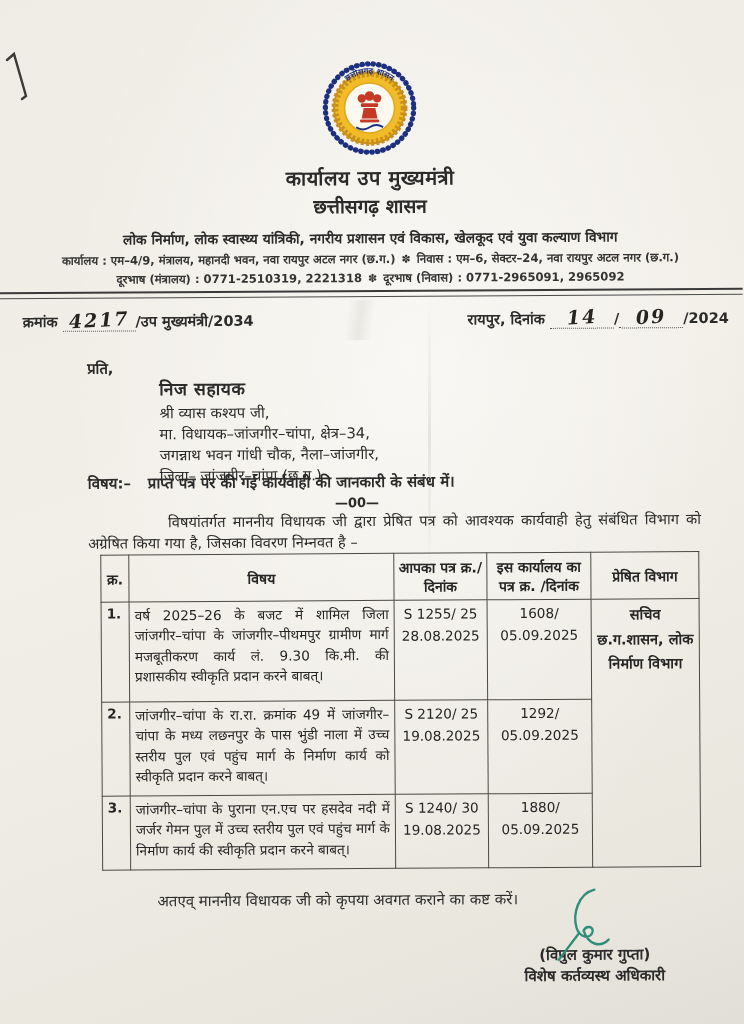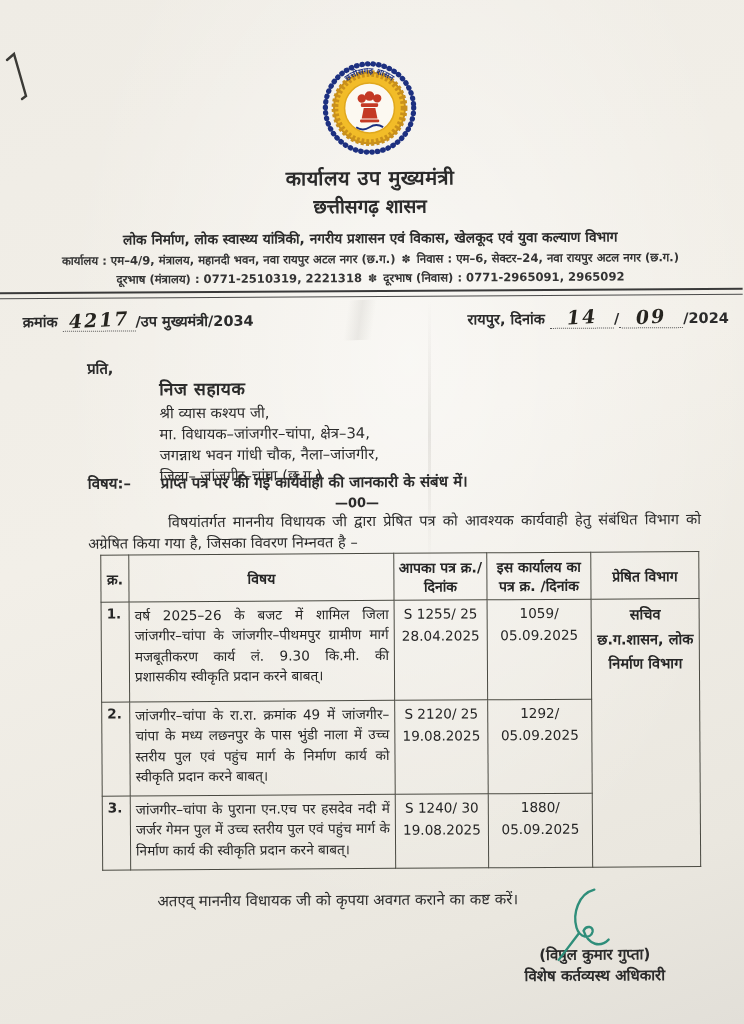--- a/index.html
+++ b/index.html
@@ -33,21 +33,21 @@
   .refrow{position:absolute;top:307px;left:24px;right:14px;display:flex;
     justify-content:space-between;font-size:14.5px;font-weight:bold;}
   .dotted{display:inline-block;border-bottom:1.5px dotted #555;padding:0 6px;min-width:52px;text-align:center;}
   .hand{font-family:"DejaVu Serif","Liberation Serif",serif;font-style:italic;font-weight:bold;
     font-size:19px;letter-spacing:2px;display:inline-block;transform:rotate(-3deg);color:#26241f;}
   .addressee{position:absolute;top:356px;left:88px;font-size:14.8px;line-height:21px;}
   .addressee .prati{font-weight:bold;}
   .recipient-block{margin-left:72px;margin-top:1px;}
   .recipient-name{font-size:17.5px;font-weight:bold;letter-spacing:.5px;margin-bottom:2px;}
   .subjectrow{position:absolute;top:471px;left:88px;width:600px;display:flex;font-weight:bold;font-size:15px;}
-  .subjectrow .lbl{width:73px;flex:none;}
+  .subjectrow .lbl{width:60px;flex:none;}
   .sep00{position:absolute;top:495px;left:0;right:30px;text-align:center;font-weight:bold;font-size:13px;}
   .para{position:absolute;top:511px;left:88px;width:613px;font-size:14.6px;line-height:20.5px;
     text-indent:80px;text-align:justify;}
   table.lst{position:absolute;top:553px;left:100px;width:598px;border-collapse:collapse;
     font-size:13.6px;color:#262626;table-layout:fixed;}
   table.lst th,table.lst td{border:1.4px solid #4a4a42;padding:3px 5px;vertical-align:top;}
   table.lst th{font-weight:bold;font-size:14px;vertical-align:middle;padding:4px 2px;}
   td.sno{text-align:left;vertical-align:bottom;padding-bottom:14px;font-weight:bold;}
   td.subj{text-align:justify;line-height:1.5;padding:5px 7px;}
   td.no{text-align:center;font-weight:normal;line-height:1.6;}
@@ -153,24 +153,24 @@
           <th>इस कार्यालय का पत्र क्र. /दिनांक</th>
           <th>प्रेषित विभाग</th>
         </tr>
       </thead>
       <tbody>
         <tr class="h-row1">
           <td class="sno">1.</td>
           <td class="subj">वर्ष 2025–26 के बजट में शामिल जिला जांजगीर–चांपा के जांजगीर–पीथमपुर ग्रामीण मार्ग मजबूतीकरण कार्य लं. 9.30 कि.मी. की प्रशासकीय स्वीकृति प्रदान करने बाबत्।</td>
           <td class="no">
             <div>S 1255/ 25</div>
-            <div>28.04.2025</div>
-          </td>
-          <td class="no">
-            <div>1059/</div>
+            <div>28.08.2025</div>
+          </td>
+          <td class="no">
+            <div>1608/</div>
             <div>05.09.2025</div>
           </td>
           <td class="fwd" rowspan="3">सचिव छ.ग.शासन, लोक निर्माण विभाग</td>
         </tr>
         <tr class="h-row2">
           <td class="sno">2.</td>
           <td class="subj">जांजगीर–चांपा के रा.रा. क्रमांक 49 में जांजगीर–चांपा के मध्य लछनपुर के पास भुंडी नाला में उच्च स्तरीय पुल एवं पहुंच मार्ग के निर्माण कार्य को स्वीकृति प्रदान करने बाबत्।</td>
           <td class="no">
             <div>S 2120/ 25</div>
             <div>19.08.2025</div>

